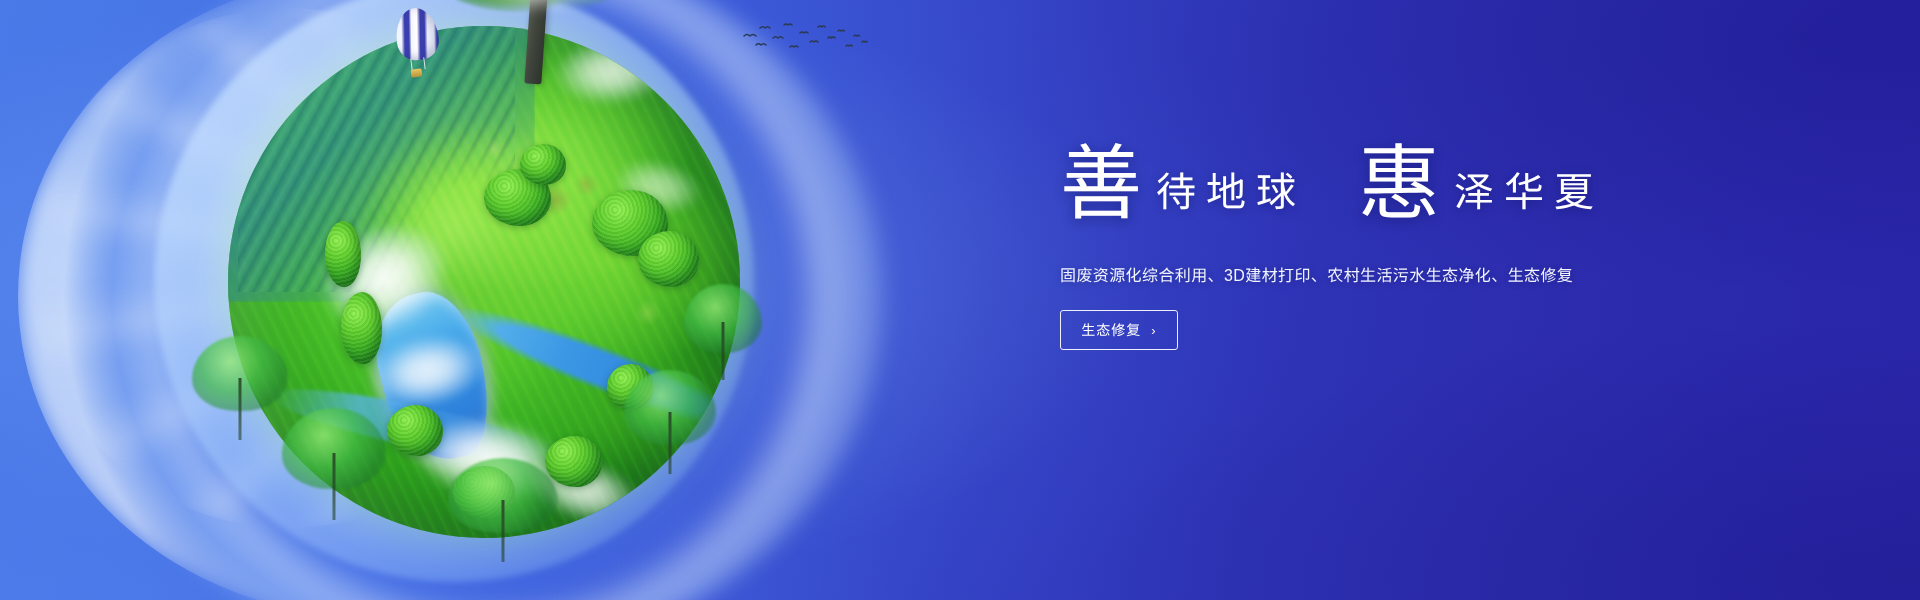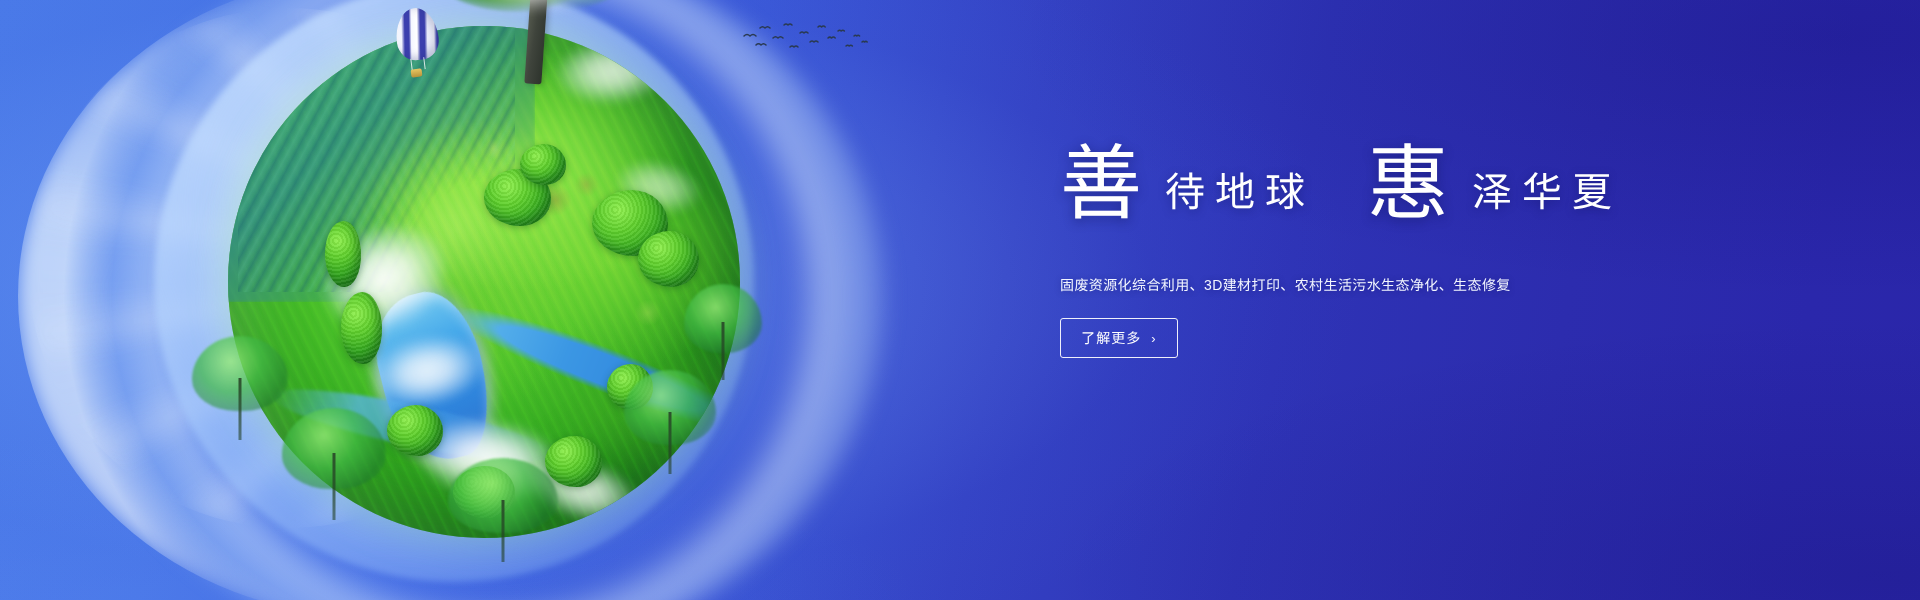--- a/index.html
+++ b/index.html
@@ -430,36 +430,36 @@
     margin-right: -4px;
     text-shadow: 0 3px 12px rgba(10,16,80,0.45);
   }
   .headline .small {
     font-size: 40px;
     line-height: 1;
     font-weight: 400;
     letter-spacing: 10px;
     position: relative;
     top: 0;
-    margin-left: 27px;
+    margin-left: 18px;
   }
 
   .subtitle {
     margin-top: 12px;
     font-size: 25px;
     letter-spacing: 9px;
     font-weight: 400;
     color: #ffffff;
     white-space: nowrap;
     text-shadow: 0 2px 8px rgba(10,16,80,0.38);
   }
 
   .desc {
-    margin-top: 32px;
-    font-size: 14px;
+    margin-top: 20px;
+    font-size: 16px;
     letter-spacing: 0.4px;
     color: #f2f5ff;
     white-space: nowrap;
     text-shadow: 0 1px 6px rgba(10,16,80,0.34);
   }
 
   .cta {
     margin-top: 24px;
     display: inline-flex;
     align-items: center;
@@ -601,19 +601,19 @@
       <span class="phrase">
         <span class="big">惠</span>
         <span class="small">泽华夏</span>
       </span>
     </div>
 
 
     <div class="desc">固废资源化综合利用、3D建材打印、农村生活污水生态净化、生态修复</div>
 
     <button class="cta" type="button">
-      <span>了解更多</span>
+      <span>生态修复</span>
       <span class="chev">›</span>
     </button>
 
   </div>
 
 </div>
 
 </body></html>

